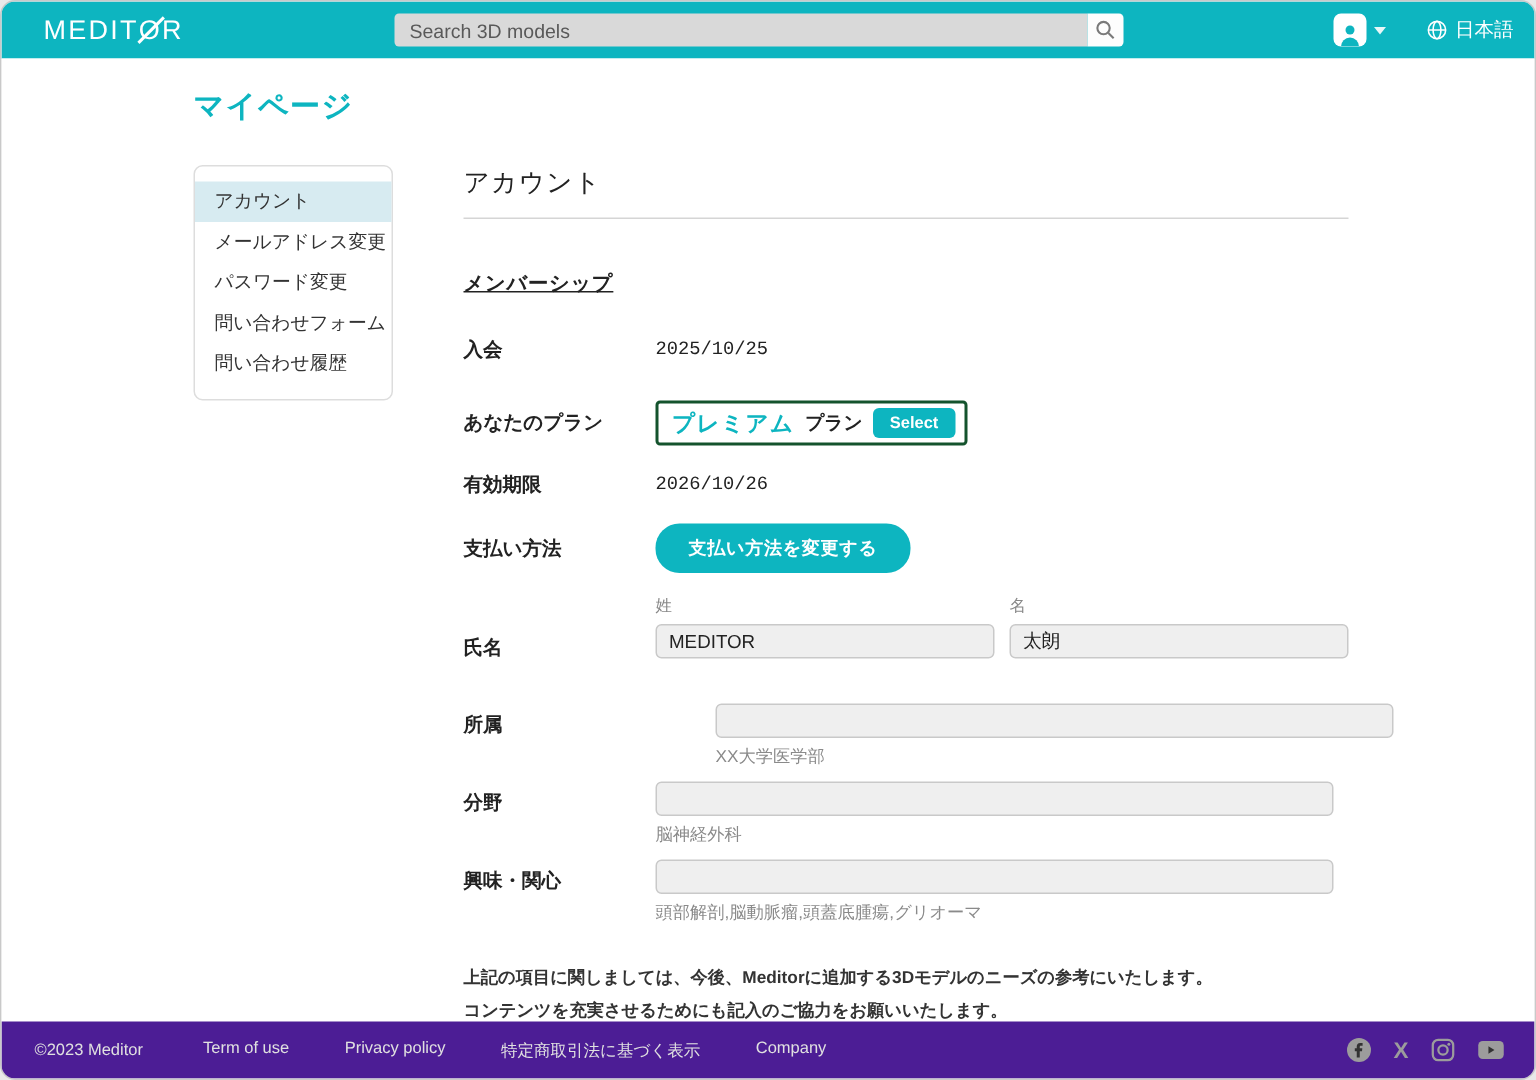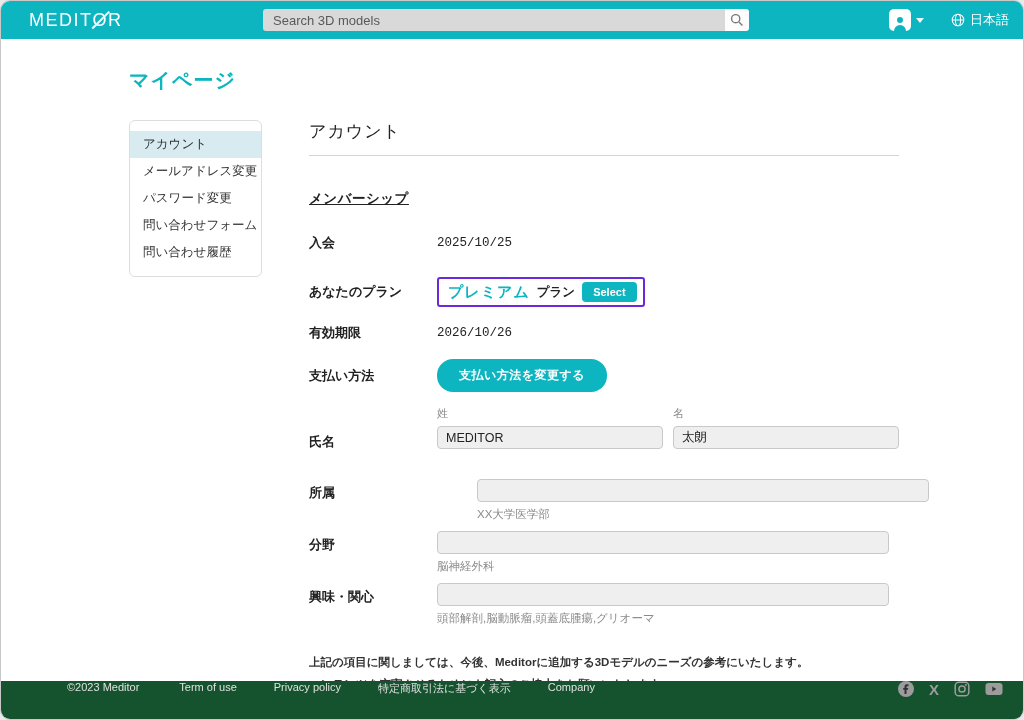--- a/index.html
+++ b/index.html
@@ -16,58 +16,58 @@
   .search-input { flex:1; background:#d9d9d9; border:none; outline:none; border-radius:3px 0 0 3px; padding:0 10px; font-size:13px; color:#444; font-family:inherit; }
   .search-input::placeholder { color:#595959; opacity:1; }
   .search-btn { width:24px; background:#fdfdfd; border:none; border-radius:0 3px 3px 0; display:flex; align-items:center; justify-content:center; cursor:pointer; }
   .header-right { position:absolute; right:14px; top:0; height:38px; display:flex; align-items:center; gap:5px; }
   .avatar-btn { display:flex; align-items:center; gap:5px; cursor:pointer; }
   .avatar { width:22px; height:22px; background:#fff; border-radius:5px; display:flex; align-items:flex-end; justify-content:center; overflow:hidden; }
   .caret-down { width:0; height:0; border-left:4px solid transparent; border-right:4px solid transparent; border-top:5px solid #e8f7f8; }
   .lang-btn { display:flex; align-items:center; gap:5px; color:#fff; font-size:13px; margin-left:22px; cursor:pointer; }
 
   
-  .content { position:absolute; top:38px; left:0; right:0; bottom:38px; padding:28px 0 0 128px; background:#fff; }
+  .content { position:absolute; top:38px; left:0; right:0; bottom:38px; padding:18px 0 0 128px; background:#fff; }
   .page-title { color:#0db5c0; font-size:20px; font-weight:600; letter-spacing:1px; }
   .columns { display:flex; margin-top:26px; }
 
   .sidebar { width:133px; flex-shrink:0; border:1px solid #ddd; border-radius:6px; background:#fff; padding:10px 0; height:fit-content; }
   .sidebar-item { font-size:12.5px; color:#333; padding:5px 13px; white-space:nowrap; cursor:pointer; }
   .sidebar-item.active { background:#d7ebf1; }
 
   .main { margin-left:47px; width:590px; }
   .section-title { font-size:17px; font-weight:400; color:#222; letter-spacing:1px; border-bottom:1px solid #d5d5d5; padding-bottom:12px; }
   .sub-heading { font-size:13.5px; font-weight:bold; color:#222; letter-spacing:0.5px; }
   .mt-34 { margin-top:34px;text-decoration:underline; }
   .mt-38 { margin-top:38px; }
 
   .row { display:flex; align-items:center; }
   .row-label { width:128px; flex-shrink:0; font-size:13px; font-weight:bold; color:#222; }
   .row-value { font-size:12.5px; color:#222;font-family:Liberation Mono, monospace; }
 
-  .plan-box { display:inline-flex; align-items:center; border:2px solid #6d28d9; border-radius:3px; padding:3px 6px 3px 9px; gap:7px; }
+  .plan-box { display:inline-flex; align-items:center; border:2px solid #14532d; border-radius:3px; padding:3px 6px 3px 9px; gap:7px; }
   .plan-name { color:#0db5c0; font-size:15px; font-weight:bold; letter-spacing:1px; }
   .plan-suffix { font-size:12.5px; font-weight:bold; color:#222; }
   .select-btn { background:#0db5c0; color:#fff; border:none; font-size:11px; font-weight:bold; padding:4px 11px; border-radius:4px; cursor:pointer; font-family:inherit; }
 
   .teal-pill { background:#0db5c0; color:#fff; border:none; font-size:12px; font-weight:bold; padding:8px 22px; border-radius:16px; cursor:pointer; font-family:inherit; letter-spacing:0.5px; }
 
   .fields-area { display:flex; gap:10px; width:462px; }
   .field-group { display:flex; flex-direction:column; flex:1; }
   .field-mini-label { font-size:11px; color:#888; margin-bottom:5px; }
   .text-field { background:#efefef; border:1px solid #c9c9c9; border-radius:4px; height:23px; font-size:12.5px; padding:0 8px; color:#222; outline:none; font-family:inherit; width:100%; }
   .single-field { width:452px; }
   .field-hint { font-size:11.5px; color:#8a8a8a; margin-top:5px; }
   .row-top { align-items:flex-start; }
   .row-top .row-label { padding-top:5px; }
 
   .note { margin-top:26px; font-size:11.5px; font-weight:bold; color:#333; line-height:1.9; }
 
   
-  .footer { position:absolute; bottom:0; left:0; right:0; height:38px; background:#14532d; display:flex; align-items:flex-start;padding-left:44px; }
+  .footer { position:absolute; bottom:0; left:0; right:0; height:38px; background:#4c1d95; display:flex; align-items:center; }
   .copyright { margin-left:22px; color:#e0e0e0; font-size:11px; }
   .footer-links { display:flex; margin-left:40px; gap:37px; }
   .footer-link { color:#e0e0e0; font-size:11px; cursor:pointer; white-space:nowrap; }
   .footer-social { margin-left:auto; margin-right:20px; display:flex; align-items:center; gap:15px; }
   .social-icon { cursor:pointer; display:flex; align-items:center; }
   .x-glyph { color:#9c9c9c; font-size:15px; font-weight:bold; line-height:1; }
 </style>
 </head>
 <body>
 

